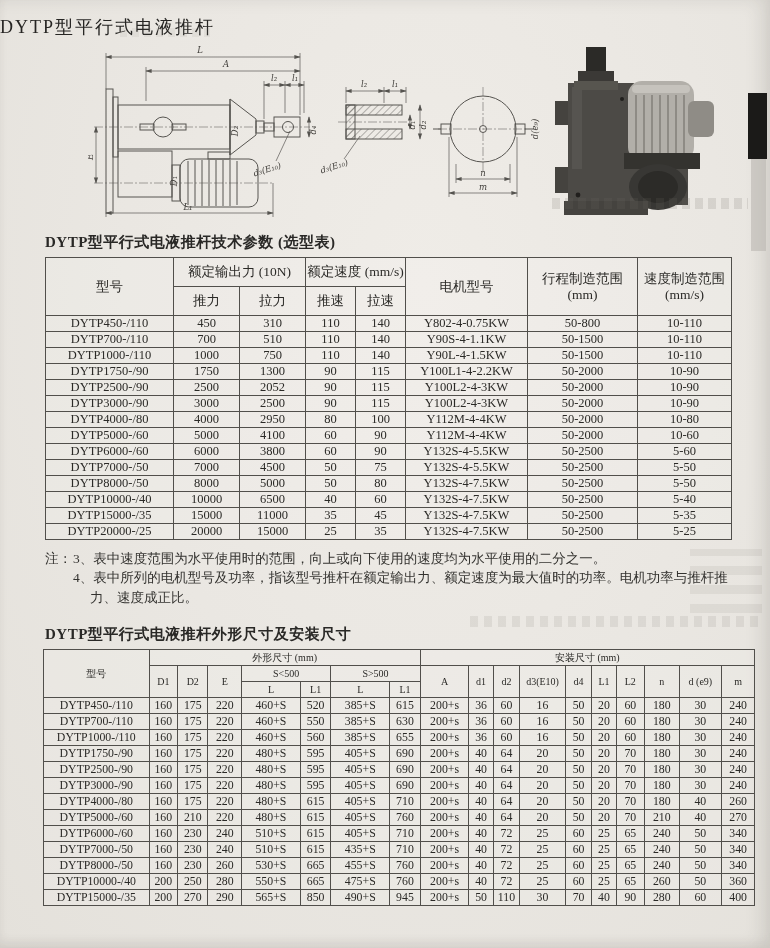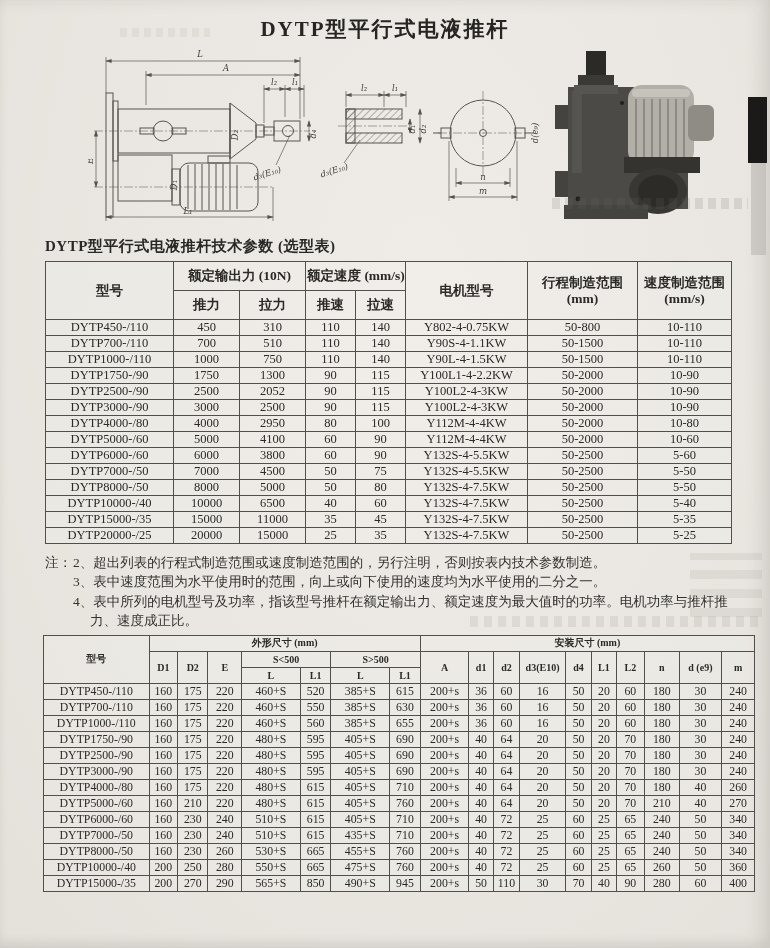--- a/index.html
+++ b/index.html
@@ -5,21 +5,21 @@
 <style>
   html,body { margin:0; padding:0; background:#cfccc7; }
   .page {
     position:relative; width:770px; height:948px; margin:0 auto;
     background: radial-gradient(ellipse at 55% 30%, #efece7 0%, #eae7e2 50%, #e4e1db 100%);
     font-family:"Liberation Serif","DejaVu Serif",serif;
     color:#2e2c29; overflow:hidden;
     box-shadow: inset -10px 0 16px rgba(60,55,50,.10), inset 0 -6px 10px rgba(60,55,50,.06);
   }
   .title {
-    text-align:center; padding-top:15px; font-size:21px; font-weight:bold;
+    padding-top:15px; font-size:18px; font-weight:normal;
     letter-spacing:2px; color:#262523;
   }
   .figure-row { position:relative; height:180px; margin-top:2px; }
   .drawing { position:absolute; left:88px; top:0; }
   .photo { position:absolute; left:528px; top:0; }
   .edge-bar { position:absolute; left:748px; top:52px; width:19px; height:66px; background:#1b1a18; }
   .edge-bar2 { position:absolute; left:751px; top:118px; width:15px; height:92px; background:#b7b3ad; opacity:.55; }
   .ghost { position:absolute; filter:blur(.7px); opacity:.55; }
   .g1 { left:552px; top:198px; width:196px; height:11px;
         background:repeating-linear-gradient(90deg, rgba(110,105,98,.30) 0 8px, transparent 8px 13px); }
@@ -30,21 +30,21 @@
   .g4 { left:120px; top:28px; width:90px; height:9px;
         background:repeating-linear-gradient(90deg, rgba(120,115,108,.16) 0 7px, transparent 7px 12px); }
 
   .sec-heading { margin:12px 0 5px 45px; font-size:15px; font-weight:bold; color:#29282
 6; letter-spacing:.5px; }
   .sec-heading { color:#292826; }
 
   table { border-collapse:collapse; table-layout:fixed; background:rgba(255,255,255,.12); }
   th, td { border:1px solid #514f4b; text-align:center; vertical-align:middle;
            color:#2b2a27; overflow:hidden; white-space:nowrap; }
-  th { font-weight:bold; }
+  th { font-weight:normal; }
 
   .t1 { width:686px; margin:2px 0 0 45px; font-size:13px; }
   .t1 thead th { height:26px; font-size:13.5px; }
   .t1 tbody td { height:14.5px; padding:0 2px; font-size:12.5px; }
   .hdr-2line div { line-height:1.15; }
 
   .notes { position:relative; margin:9px 0 0 45px; width:688px; font-size:13.5px;
            line-height:1.44; color:#33322f; }
   .notes-label { position:absolute; left:0; top:0; }
   .notes-body { padding-left:28px; }
@@ -395,29 +395,29 @@
           <td>Y132S-4-7.5KW</td>
           <td>50-2500</td>
           <td>5-25</td>
         </tr>
       </tbody>
   </table>
 
   <div class="notes">
     <span class="notes-label">注：</span>
     <div class="notes-body">
-        <div class="note-line">2、超出列表的行程式制造范围或速度制造范围的，另行注明，否则按表内技术参数制造。</div>
         <div class="note-line">3、表中速度范围为水平使用时的范围，向上或向下使用的速度均为水平使用的二分之一。</div>
         <div class="note-line">4、表中所列的电机型号及功率，指该型号推杆在额定输出力、额定速度为最大值时的功率。电机功率与推杆推力、速度成正比。</div>
       </div>
     <div class="ghost g2" style="left:645px; top:0;"></div>
   </div>
 
   <div class="ghost g3"></div>
 
+  <div class="sec-heading" style="margin-top:18px">DYTP型平行式电液推杆外形尺寸及安装尺寸</div>
 
   <table class="t2">
     <colgroup>
       <col style="width:104px">
         <col style="width:28px">
         <col style="width:30px">
         <col style="width:33px">
       <col style="width:58px">
         <col style="width:30px">
         <col style="width:58px">

